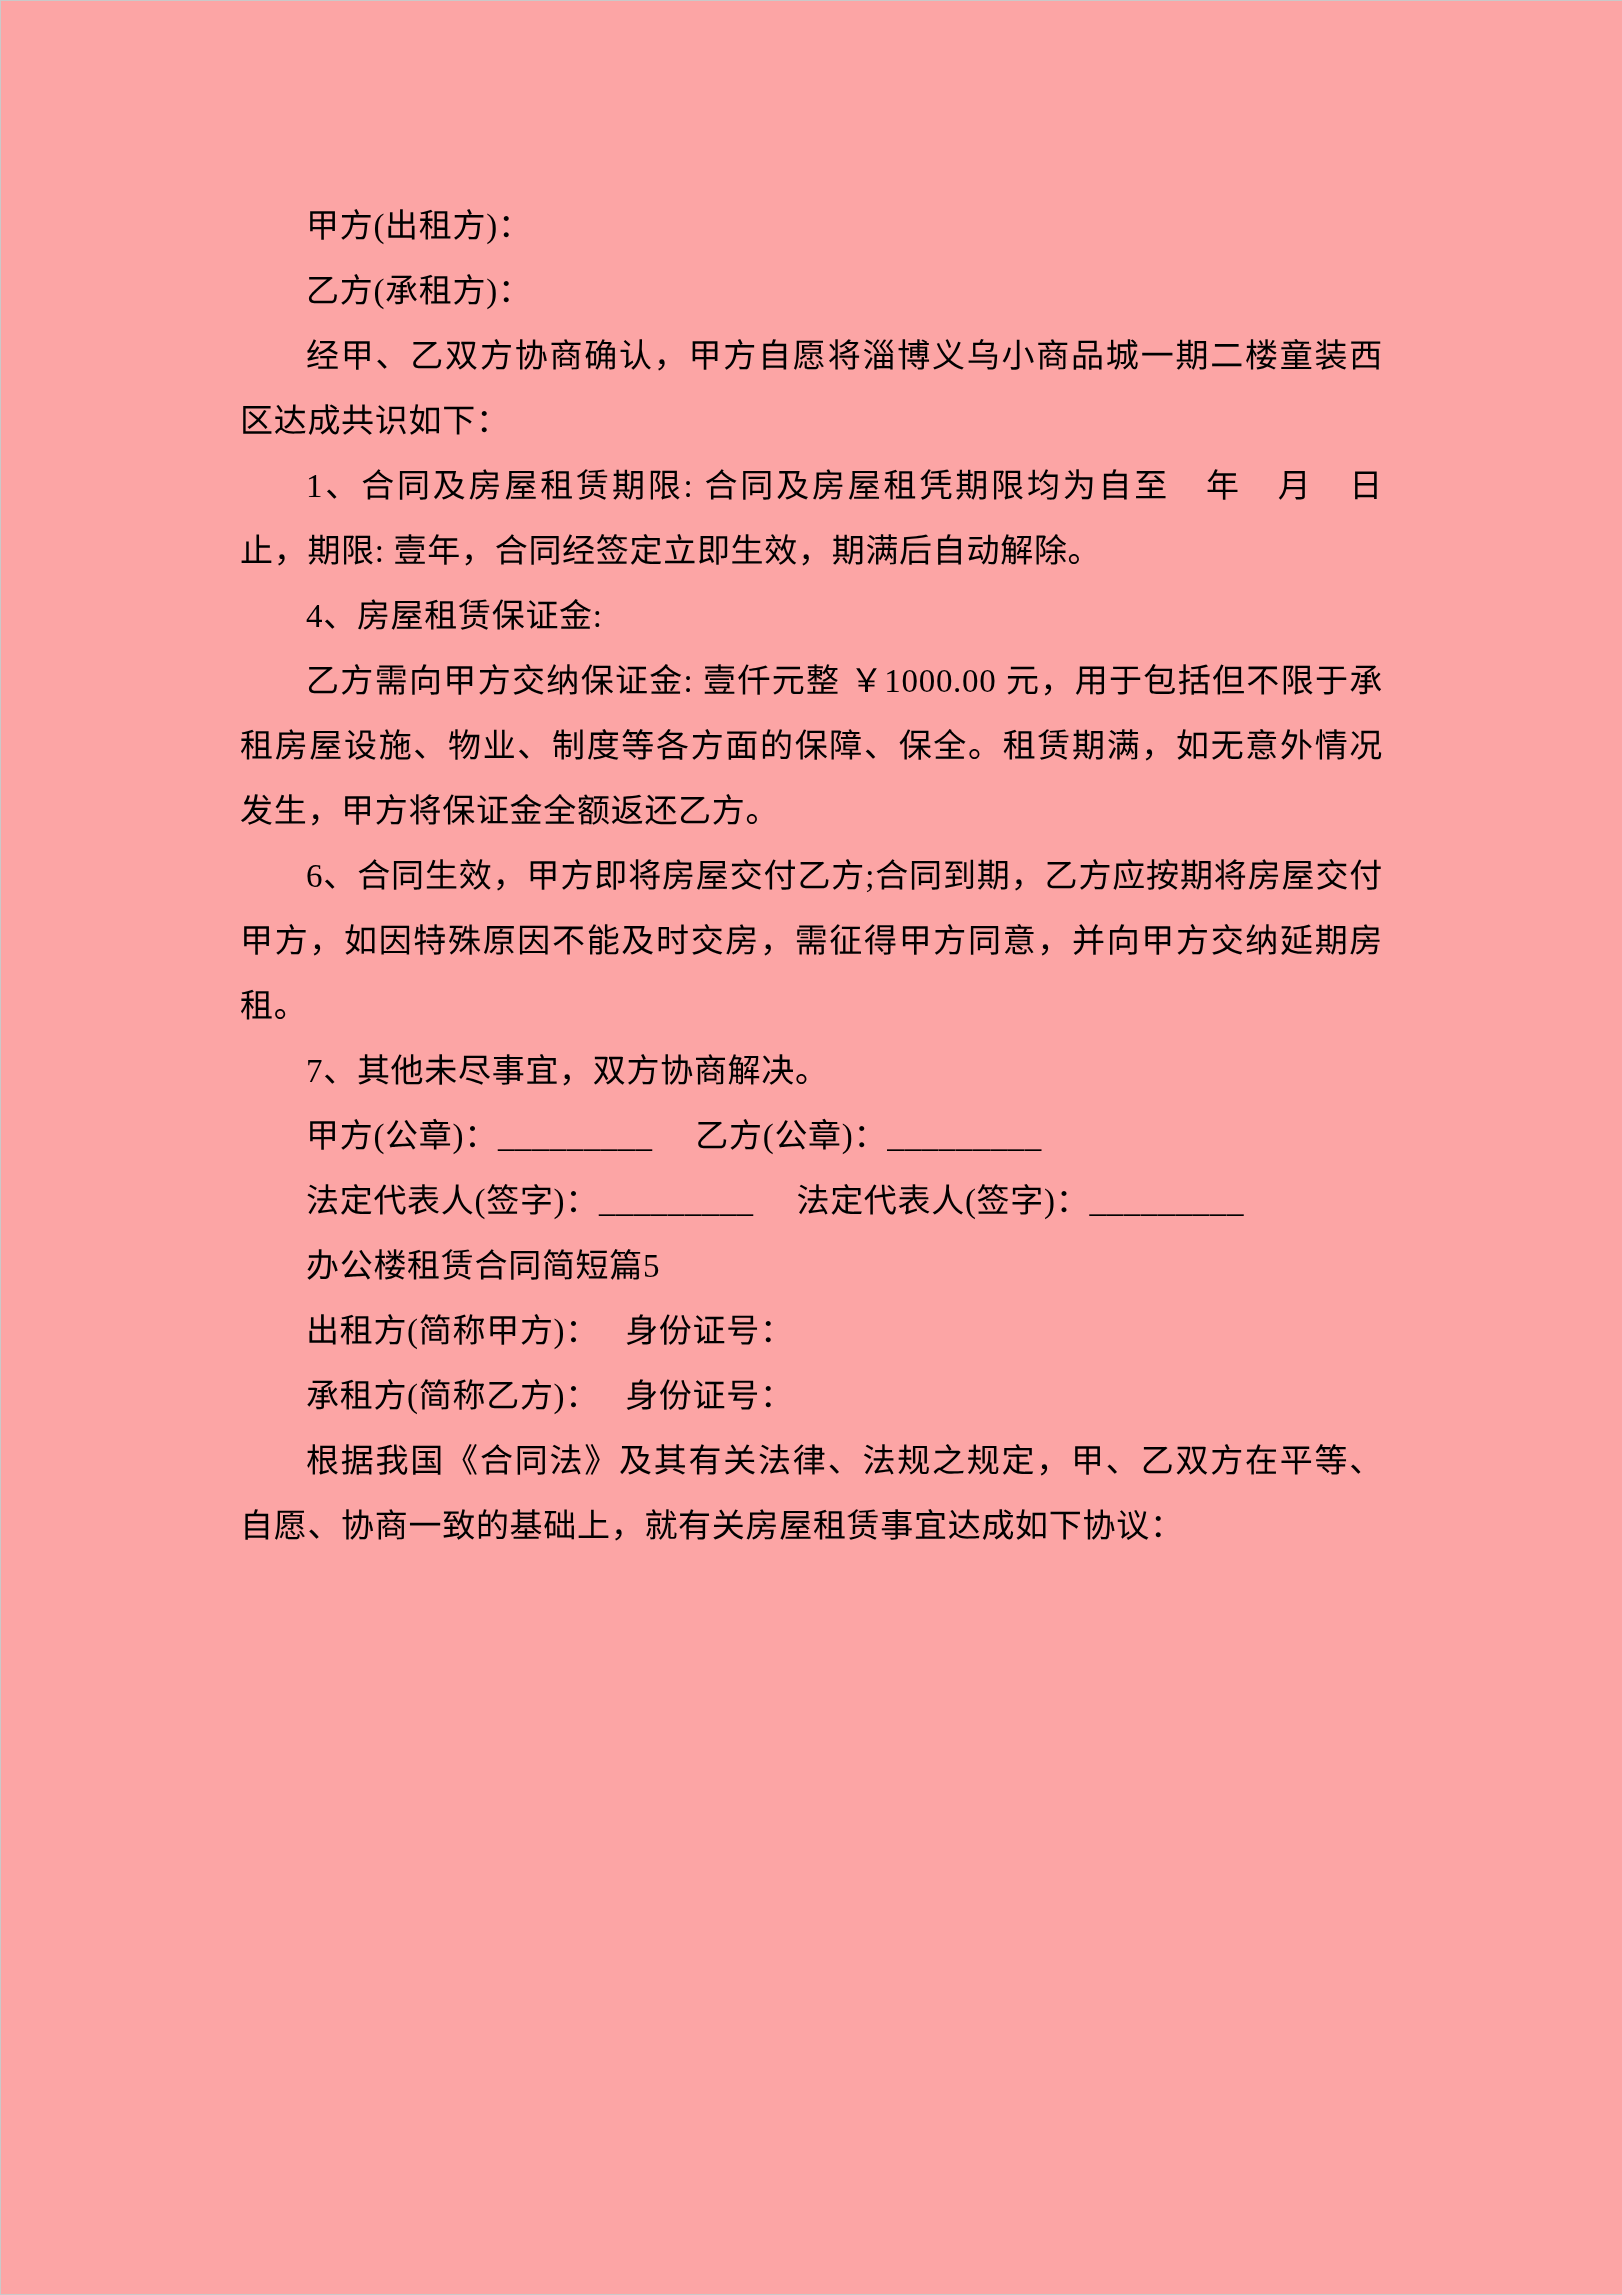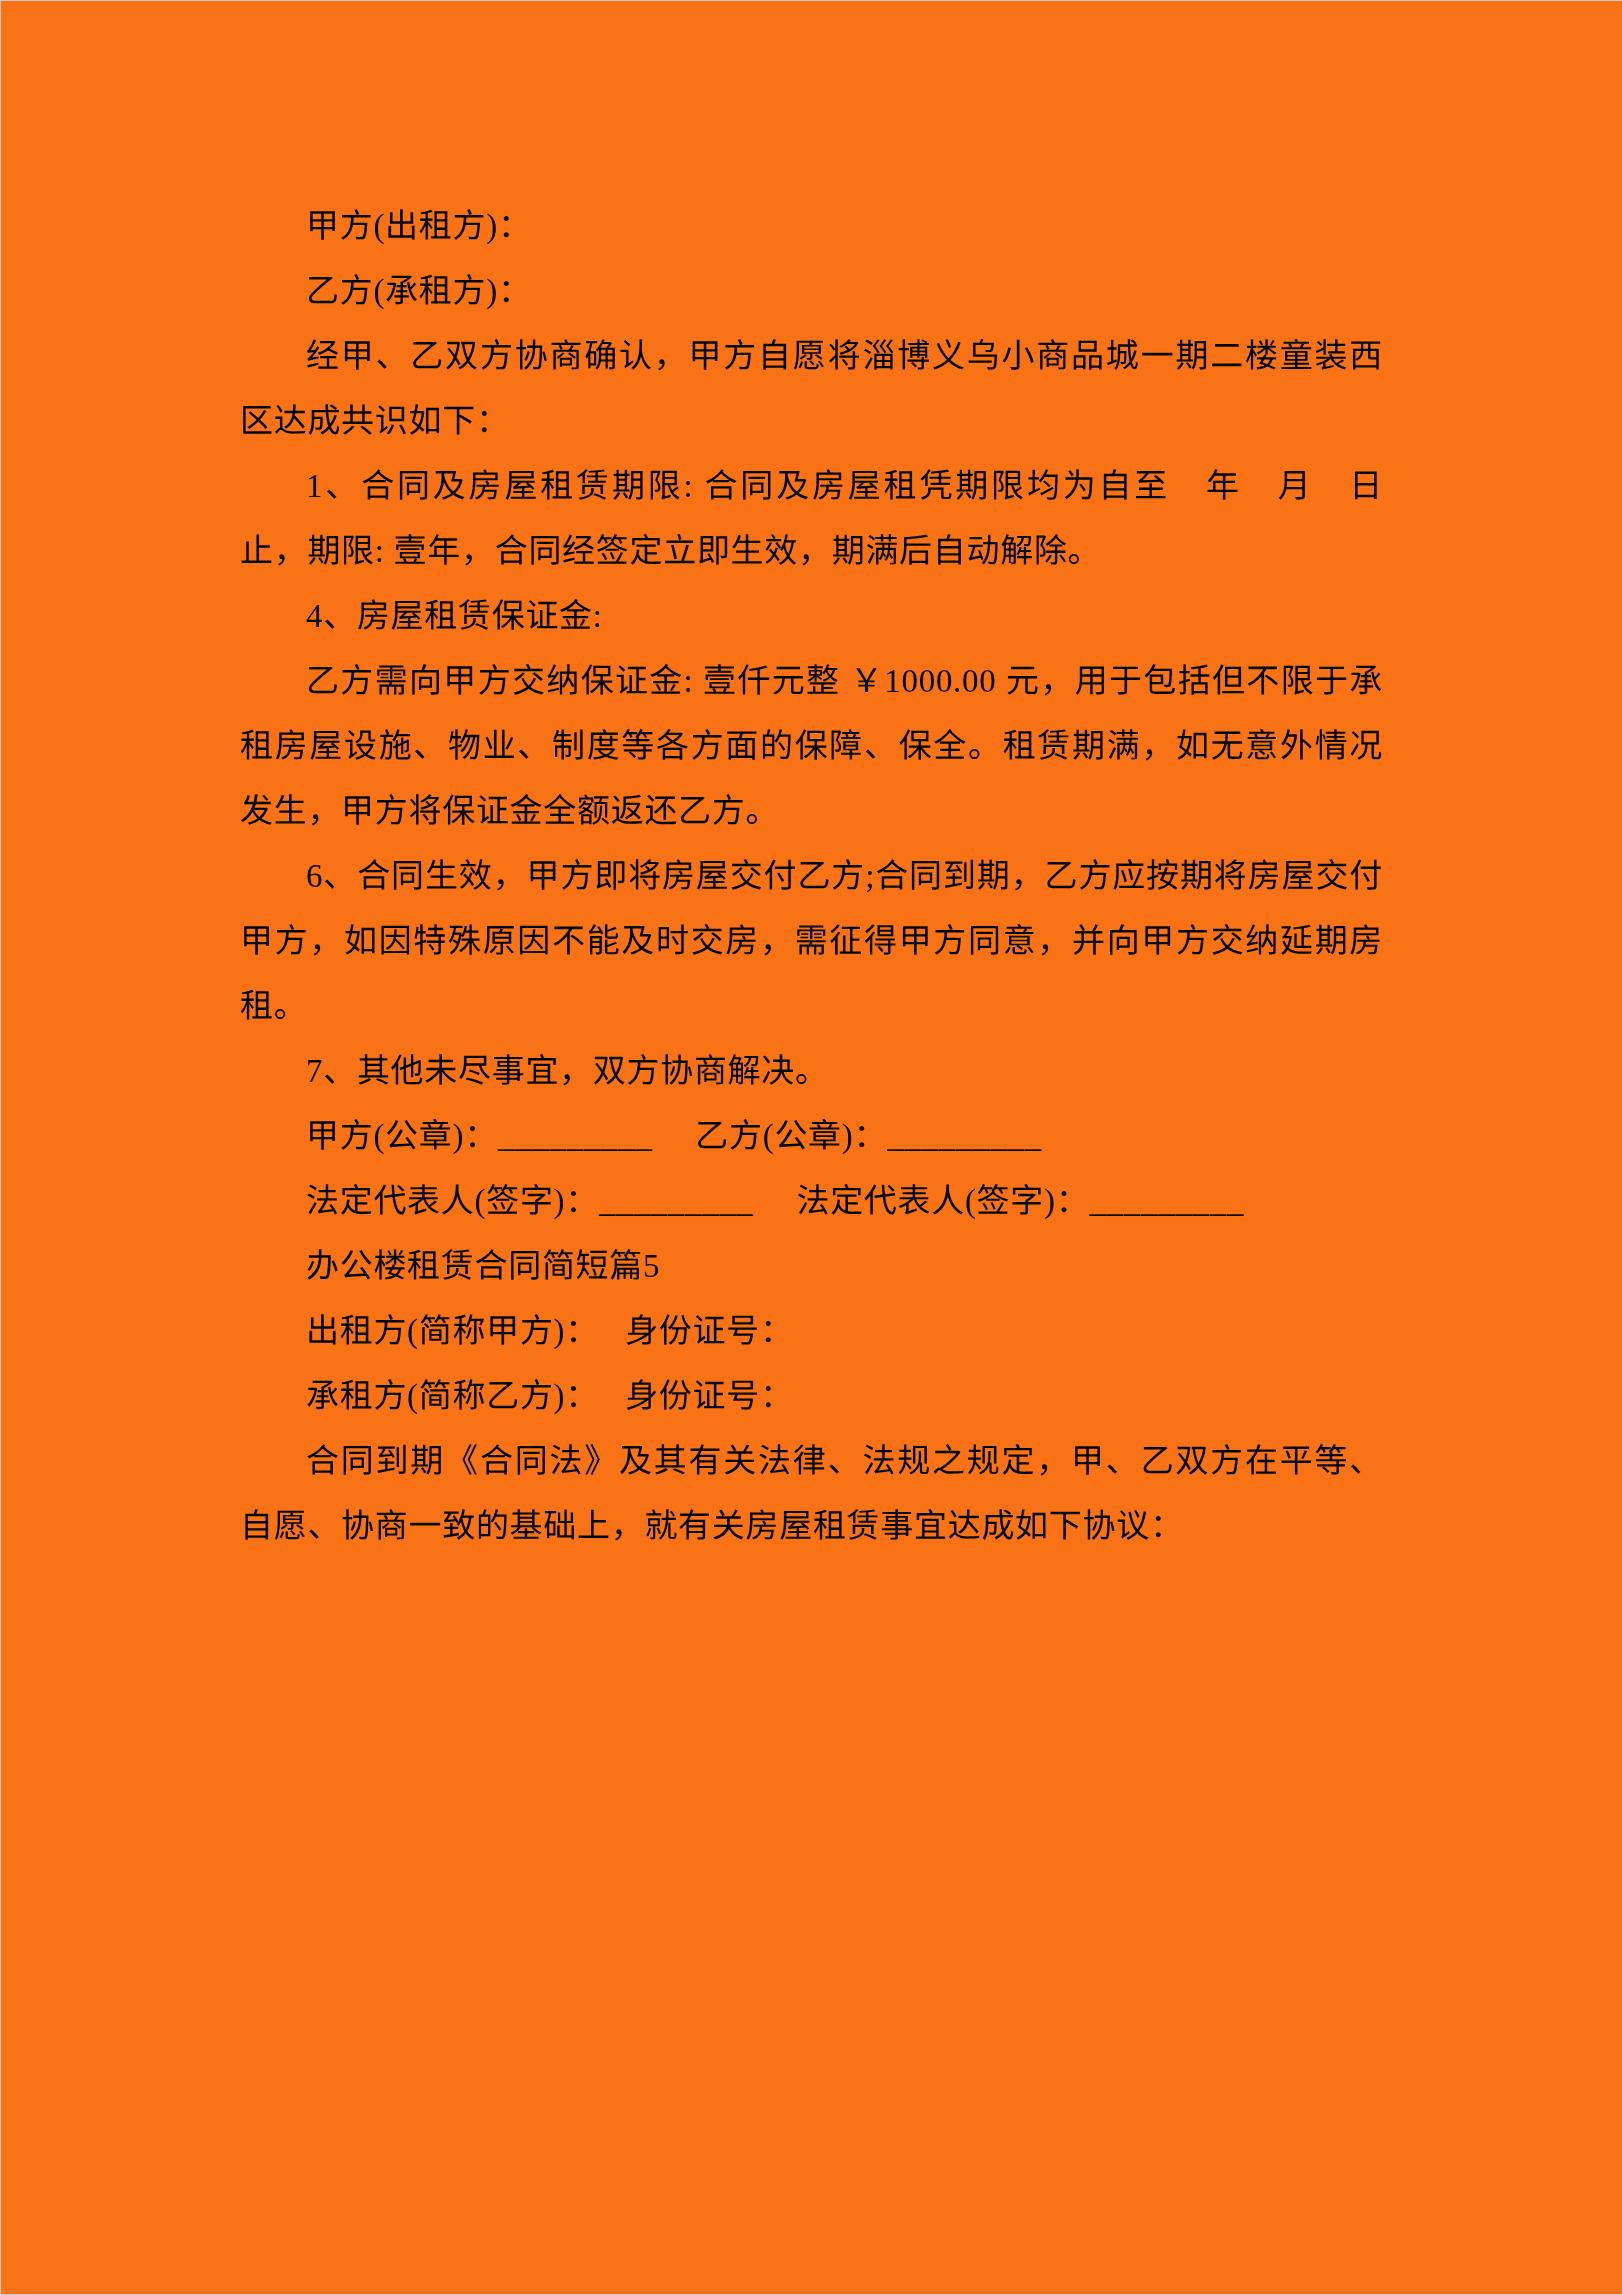--- a/index.html
+++ b/index.html
@@ -5,21 +5,21 @@
   html, body {
     margin: 0;
     padding: 0;
     background: #ffffff;
   }
   .page {
     position: relative;
     width: 1623px;
     height: 2295px;
     box-sizing: border-box;
-    background: #f97316;
+    background: #fca5a5;
     border: 1.3px solid #c9c9c9;
     padding: 193px 239px 131px 239px;
     overflow: hidden;
     font-family: "Liberation Serif", "DejaVu Serif", serif;
     color: #000000;
   }
   .doc-body p {
     margin: 0;
     padding: 0;
     font-size: 33px;
@@ -41,16 +41,16 @@
     <p>1、合同及房屋租赁期限: 合同及房屋租凭期限均为自至　年　月　日止，期限: 壹年，合同经签定立即生效，期满后自动解除。</p>
     <p>4、房屋租赁保证金:</p>
     <p>乙方需向甲方交纳保证金: 壹仟元整 ￥1000.00 元，用于包括但不限于承租房屋设施、物业、制度等各方面的保障、保全。租赁期满，如无意外情况发生，甲方将保证金全额返还乙方。</p>
     <p>6、合同生效，甲方即将房屋交付乙方;合同到期，乙方应按期将房屋交付甲方，如因特殊原因不能及时交房，需征得甲方同意，并向甲方交纳延期房租。</p>
     <p>7、其他未尽事宜，双方协商解决。</p>
     <p>甲方(公章)：_________　 乙方(公章)：_________</p>
     <p>法定代表人(签字)：_________　 法定代表人(签字)：_________</p>
     <p>办公楼租赁合同简短篇5</p>
     <p>出租方(简称甲方)：　 身份证号：</p>
     <p>承租方(简称乙方)：　 身份证号：</p>
-    <p>合同到期《合同法》及其有关法律、法规之规定，甲、乙双方在平等、自愿、协商一致的基础上，就有关房屋租赁事宜达成如下协议：</p>
+    <p>根据我国《合同法》及其有关法律、法规之规定，甲、乙双方在平等、自愿、协商一致的基础上，就有关房屋租赁事宜达成如下协议：</p>
   </div>
 </div>
 
 
 </body></html>

